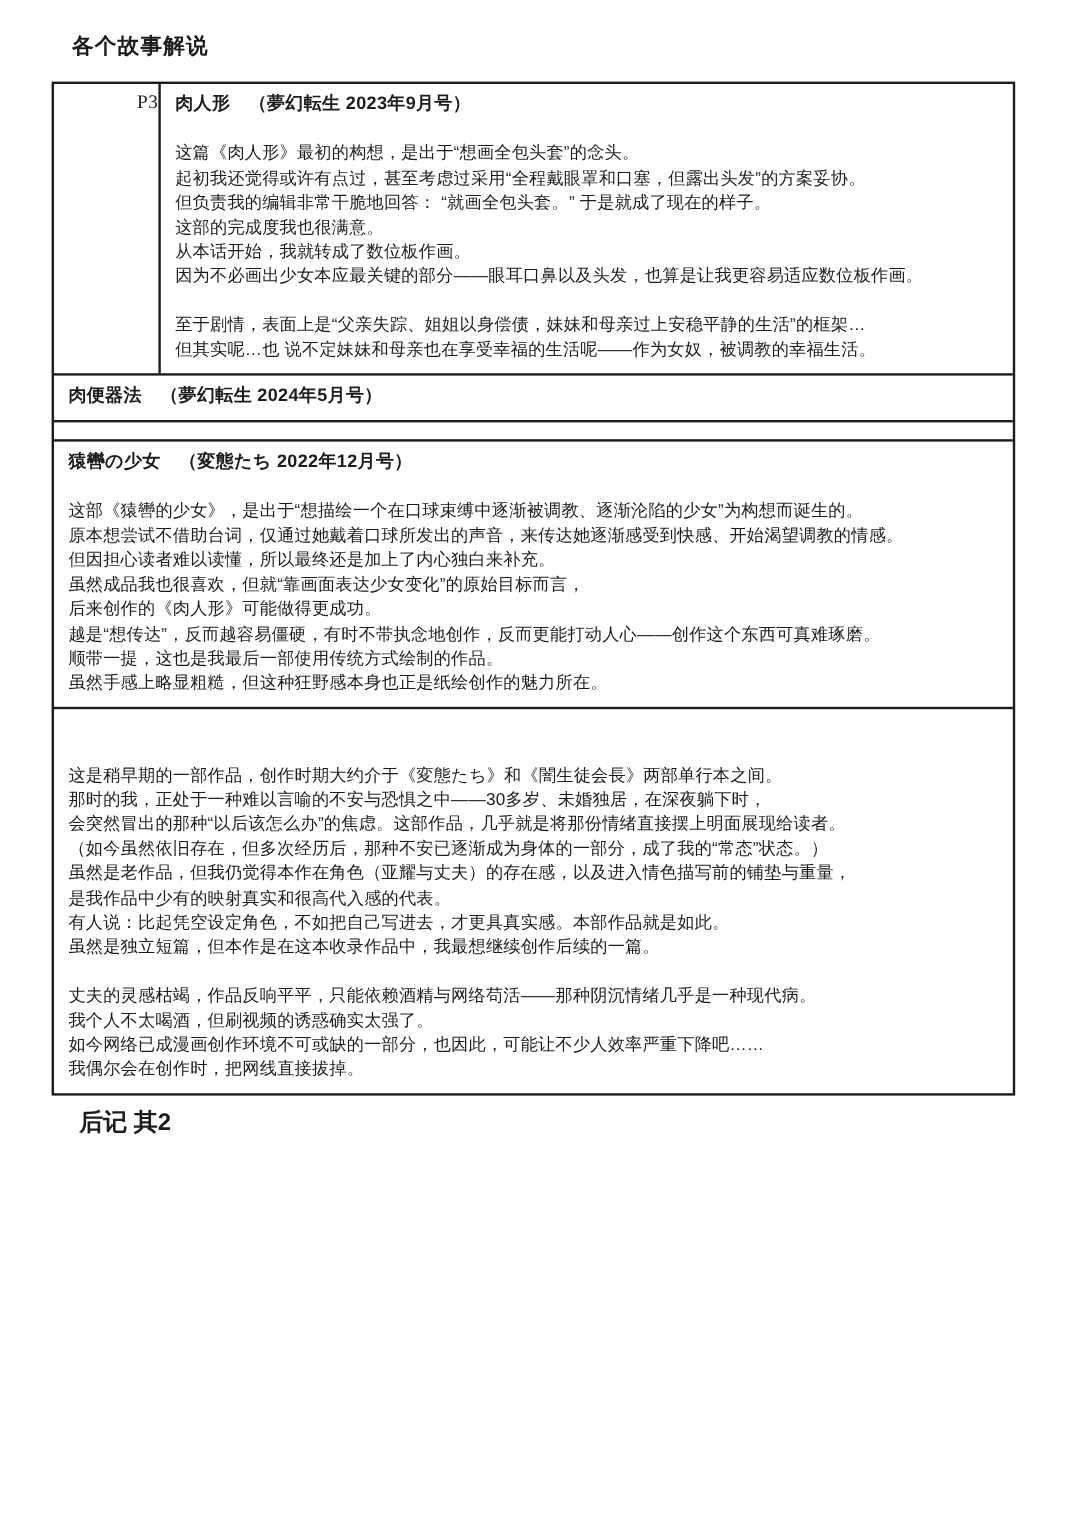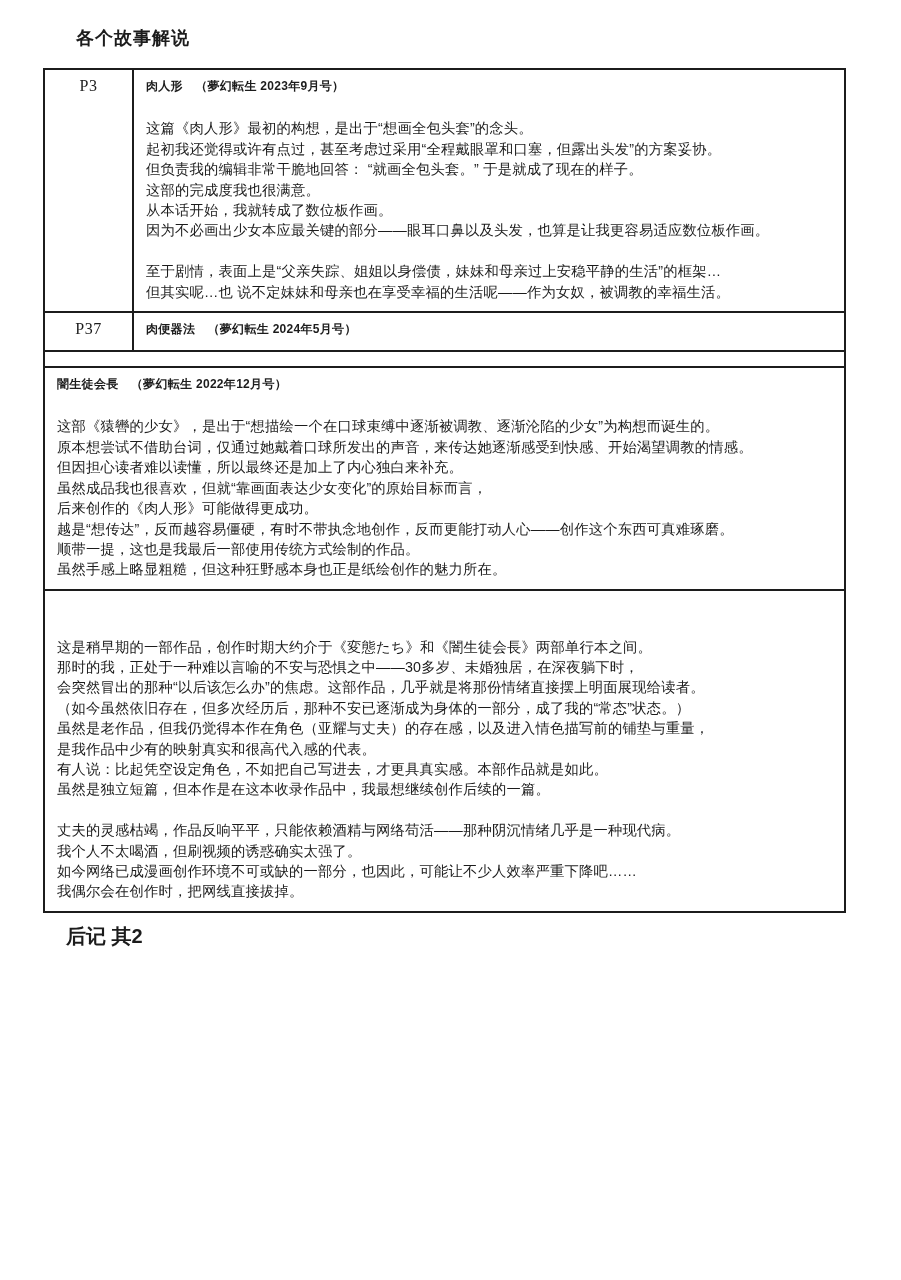--- a/index.html
+++ b/index.html
@@ -11,21 +11,21 @@
   }
   .page {
     position: relative;
     width: 901px;
     height: 1280px;
     background: #ffffff;
     overflow: hidden;
   }
   .page-title {
     margin: 0;
-    padding: 26px 0 0 76px;
+    padding: 26px 0 0 60px;
     font-size: 18px;
     font-weight: bold;
     line-height: 24px;
     letter-spacing: 1px;
   }
   .story-table {
     box-sizing: border-box;
     margin: 18px 0 0 43px;
     width: 803px;
     border: 2px solid #1c1c1c;
@@ -33,34 +33,34 @@
   .row {
     display: flex;
     align-items: stretch;
     border-bottom: 2px solid #1c1c1c;
   }
   .row:last-child { border-bottom: none; }
   .cell-page {
     flex: 0 0 89px;
     box-sizing: border-box;
     border-right: 2px solid #1c1c1c;
-    text-align: center;
+    text-align: right;
     padding-top: 7px;
     font-family: "Liberation Serif", "DejaVu Serif", serif;
     font-size: 16px;
     letter-spacing: 0.5px;
   }
   .cell-content {
     flex: 1 1 auto;
     box-sizing: border-box;
     padding: 5px 8px 9px 12px;
   }
   .story-title {
     font-weight: bold;
-    font-size: 12px;
+    font-size: 15px;
     line-height: 23px;
     letter-spacing: 0.3px;
   }
   .story-body {
     font-size: 14.3px;
     line-height: 20.4px;
     white-space: pre-line;
     letter-spacing: 0.2px;
   }
   .footer { margin-top: 8px; }
@@ -92,34 +92,33 @@
 这部的完成度我也很满意。
 从本话开始，我就转成了数位板作画。
 因为不必画出少女本应最关键的部分——眼耳口鼻以及头发，也算是让我更容易适应数位板作画。
 
 至于剧情，表面上是“父亲失踪、姐姐以身偿债，妹妹和母亲过上安稳平静的生活”的框架…
 但其实呢…也 说不定妹妹和母亲也在享受幸福的生活呢——作为女奴，被调教的幸福生活。</div>
       </div>
     </div>
 
     <div class="row">
-      <div class="cell-page">P37</div>
       <div class="cell-content">
         <div class="story-title">肉便器法　（夢幻転生 2024年5月号）</div>
       </div>
     </div>
 
     <div class="row">
       <div class="cell-content">
       </div>
     </div>
 
     <div class="row">
       <div class="cell-content">
-        <div class="story-title">闇生徒会長　（夢幻転生 2022年12月号）</div>
+        <div class="story-title">猿轡の少女　（変態たち 2022年12月号）</div>
         <div class="story-body">
 这部《猿轡的少女》，是出于“想描绘一个在口球束缚中逐渐被调教、逐渐沦陷的少女”为构想而诞生的。
 原本想尝试不借助台词，仅通过她戴着口球所发出的声音，来传达她逐渐感受到快感、开始渴望调教的情感。
 但因担心读者难以读懂，所以最终还是加上了内心独白来补充。
 虽然成品我也很喜欢，但就“靠画面表达少女变化”的原始目标而言，
 后来创作的《肉人形》可能做得更成功。
 越是“想传达”，反而越容易僵硬，有时不带执念地创作，反而更能打动人心——创作这个东西可真难琢磨。
 顺带一提，这也是我最后一部使用传统方式绘制的作品。
 虽然手感上略显粗糙，但这种狂野感本身也正是纸绘创作的魅力所在。</div>
       </div>

